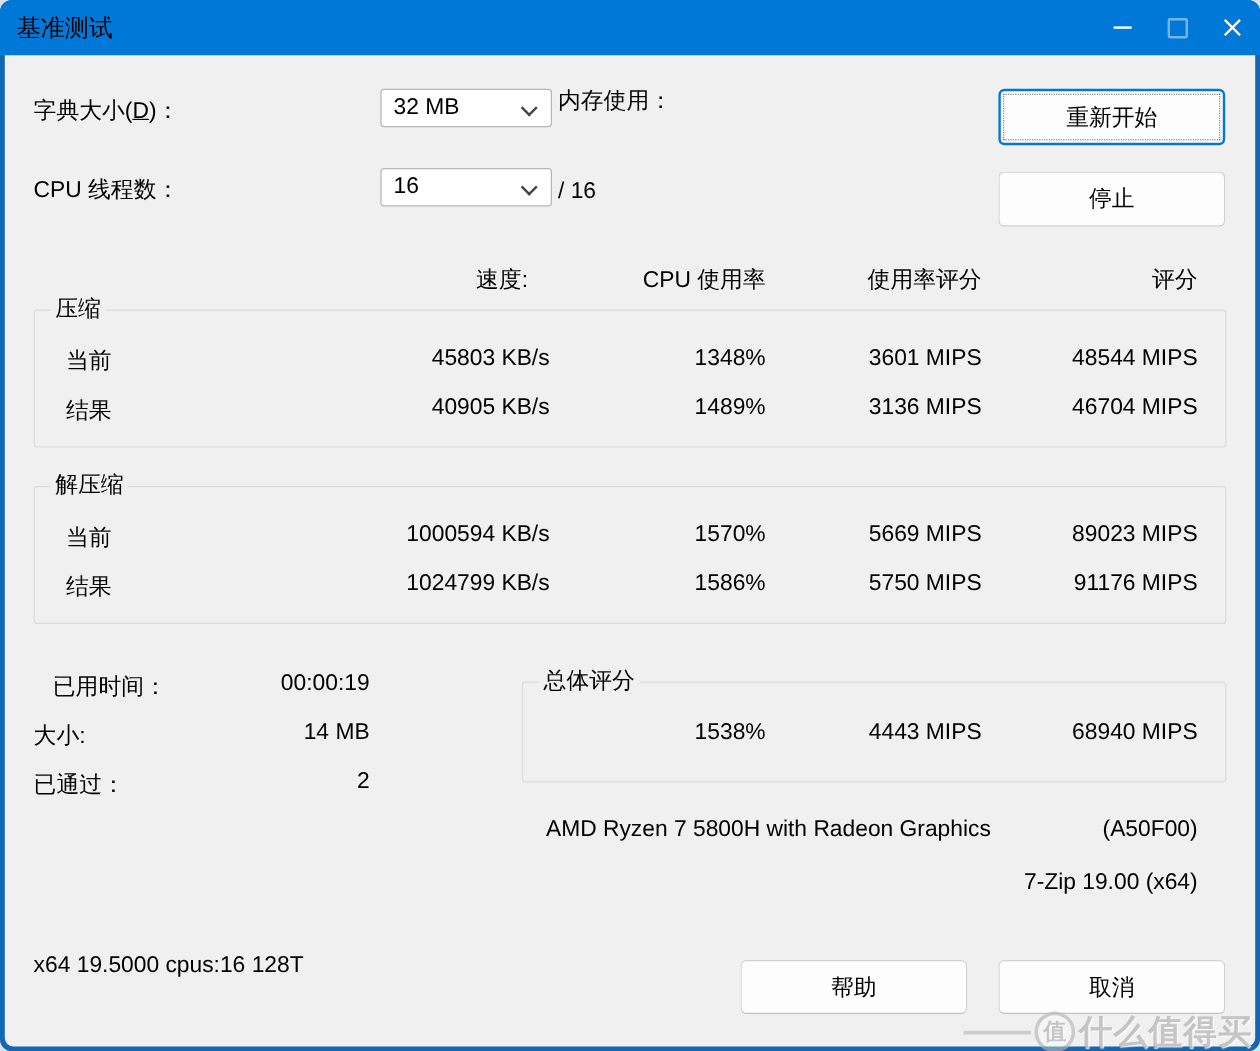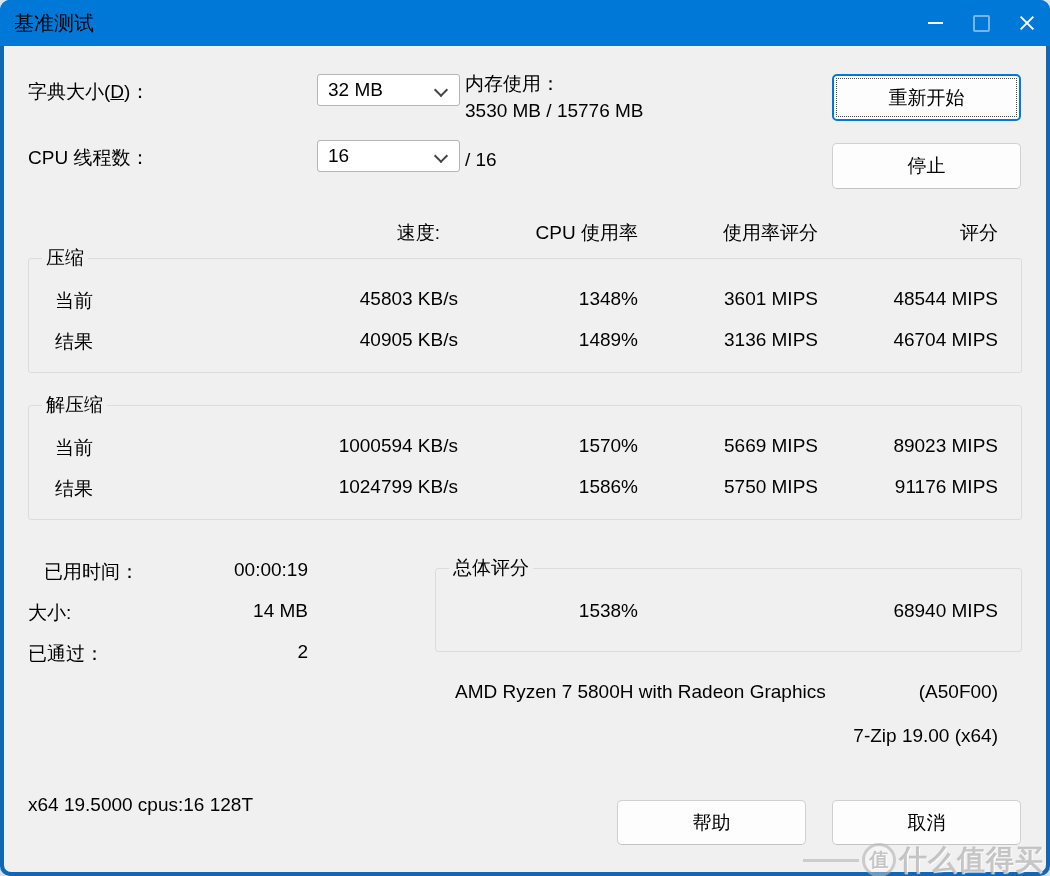--- a/index.html
+++ b/index.html
@@ -80,21 +80,20 @@
   <div class="content-bg"></div>
 
   <div class="abs" style="left:28px;top:79px;">
     <span>字典大小(</span><u>D</u><span>)：</span>
   </div>
   <div class="combo" style="left:297px;top:74px;">
     <span class="val">32 MB</span>
     <span class="chev"></span>
   </div>
   <div class="abs" style="left:465px;top:71px;">内存使用：</div>
-  <div class="abs" style="left:465px;top:100px;">3530 MB / 15776 MB</div>
   <div class="btn btn-default" style="left:832px;top:74px;height:47px;">重新开始</div>
 
   <div class="abs" style="left:28px;top:145px;">CPU 线程数：</div>
   <div class="combo" style="left:297px;top:140px;text-decoration:underline;">
     <span class="val">16</span>
     <span class="chev"></span>
   </div>
   <div class="abs" style="left:465px;top:149px;">/ 16</div>
   <div class="btn" style="left:832px;top:143px;height:46px;">停止</div>
 
@@ -132,20 +131,21 @@
   <div class="abs" style="left:44px;top:559px;">已用时间：</div>
   <div class="ra" style="left:108px;top:559px;width:200px;">00:00:19</div>
   <div class="abs" style="left:28px;top:600px;">大小:</div>
   <div class="ra" style="left:108px;top:600px;width:200px;">14 MB</div>
   <div class="abs" style="left:28px;top:641px;">已通过：</div>
   <div class="ra" style="left:108px;top:641px;width:200px;">2</div>
 
   <div class="groupbox" style="left:435px;top:568px;width:587px;height:84px;"></div>
   <div class="legend" style="left:449px;top:558px;">总体评分</div>
   <div class="ra" style="left:438px;top:600px;width:200px;">1538%</div>
+  <div class="ra" style="left:618px;top:600px;width:200px;">4443 MIPS</div>
   <div class="ra" style="left:798px;top:600px;width:200px;">68940 MIPS</div>
 
   <div class="abs" style="left:455px;top:681px;">AMD Ryzen 7 5800H with Radeon Graphics</div>
   <div class="ra" style="left:798px;top:681px;width:200px;">(A50F00)</div>
   <div class="ra" style="left:698px;top:725px;width:300px;">7-Zip 19.00 (x64)</div>
   <div class="abs" style="left:28px;top:794px;">x64 19.5000 cpus:16 128T</div>
 
   <div class="btn" style="left:617px;top:800px;height:45px;">帮助</div>
   <div class="btn" style="left:832px;top:800px;height:45px;">取消</div>
 

